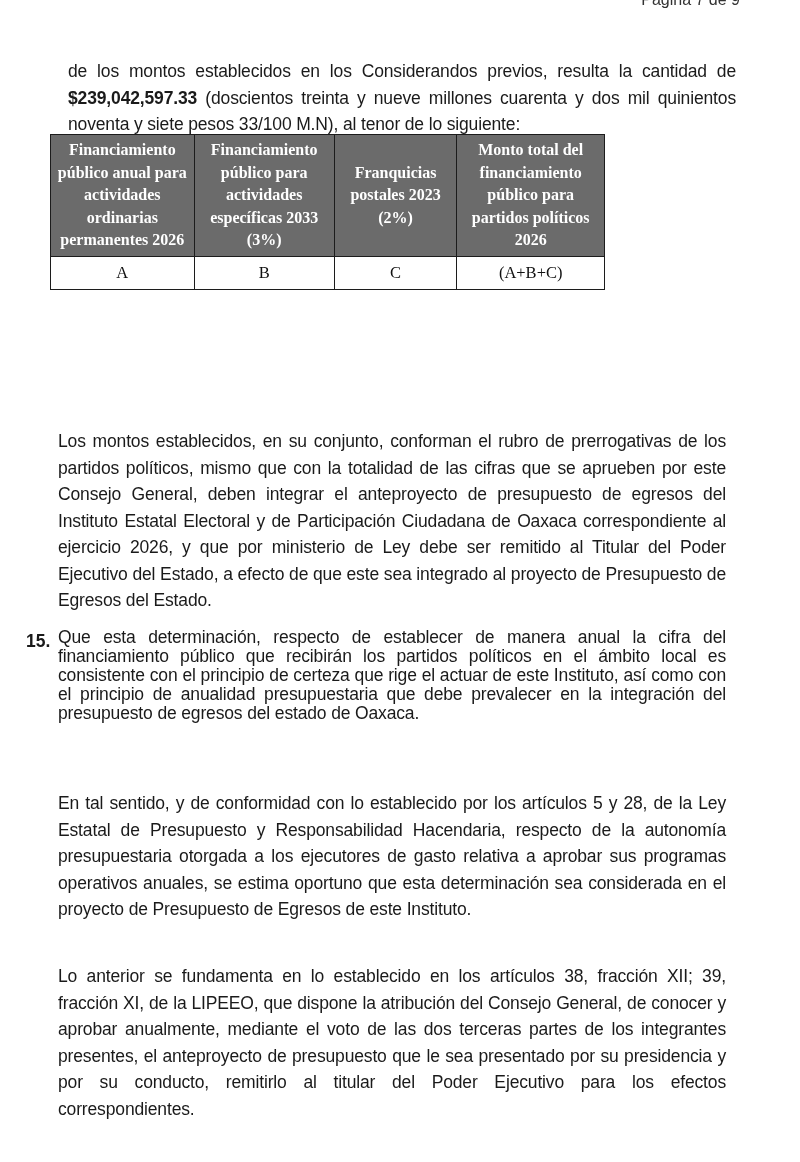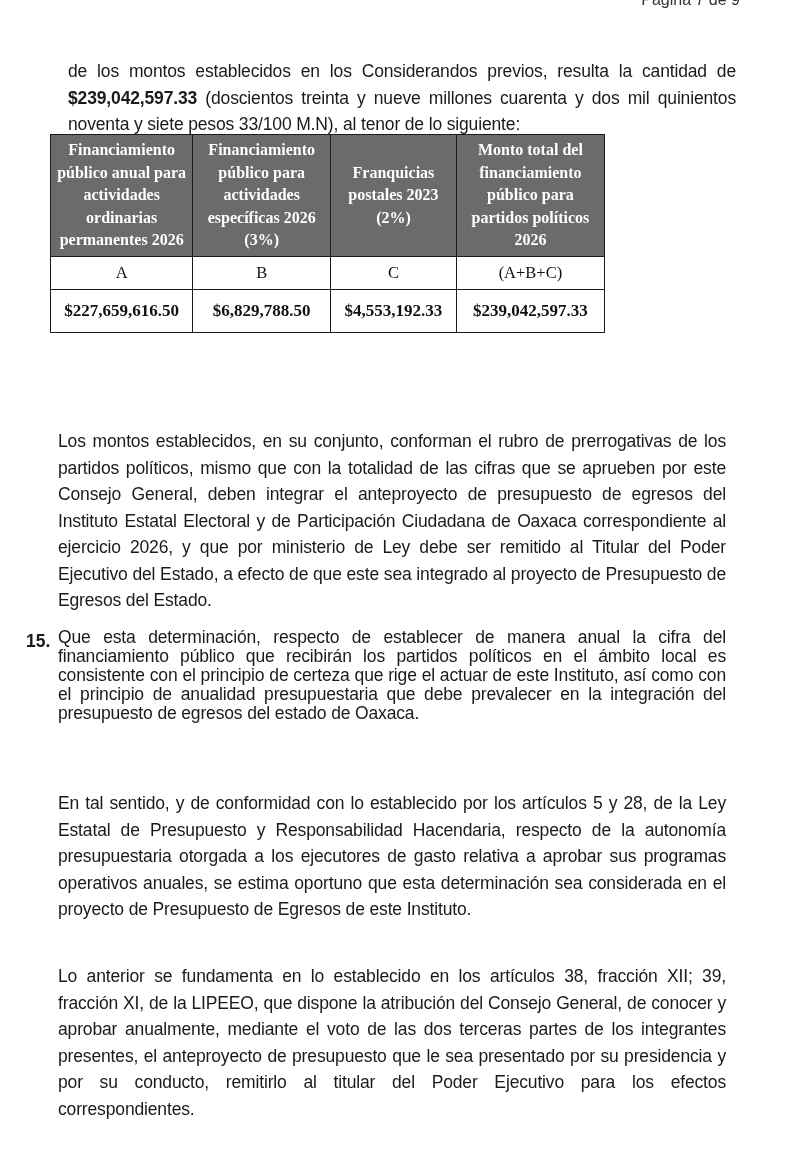--- a/index.html
+++ b/index.html
@@ -25,35 +25,29 @@
 <body>
 
 <div class="page-header">Página 7 de 9</div>
 
 <p class="para" id="p-intro" style="margin:10px;"><span>de los montos establecidos en los Considerandos previos, resulta la cantidad de </span><b>$239,042,597.33</b><span> (doscientos treinta y nueve millones cuarenta y dos mil quinientos noventa y siete pesos 33/100 M.N), al tenor de lo siguiente:</span></p>
 
 <table class="fin">
   <tbody>
       <tr>
     <th class="col1">Financiamiento público anual para actividades ordinarias permanentes 2026</th>
-    <th class="col2">Financiamiento público para actividades específicas 2026 (3%)</th>
+    <th class="col2">Financiamiento público para actividades específicas 2033 (3%)</th>
     <th class="col3">Franquicias postales 2023 (2%)</th>
     <th class="col4">Monto total del financiamiento público para partidos políticos 2026</th>
   </tr>
   <tr class="letters">
     <td>A</td>
     <td>B</td>
     <td>C</td>
     <td>(A+B+C)</td>
-  </tr>
-  <tr class="values">
-    <td>$227,659,616.50</td>
-    <td>$6,829,788.50</td>
-    <td>$4,553,192.33</td>
-    <td>$239,042,597.33</td>
   </tr>
 </tbody>
   </table>
 
 <p class="para" id="p-montos" style="margin:0;">Los montos establecidos, en su conjunto, conforman el rubro de prerrogativas de los partidos políticos, mismo que con la totalidad de las cifras que se aprueben por este Consejo General, deben integrar el anteproyecto de presupuesto de egresos del Instituto Estatal Electoral y de Participación Ciudadana de Oaxaca correspondiente al ejercicio 2026, y que por ministerio de Ley debe ser remitido al Titular del Poder Ejecutivo del Estado, a efecto de que este sea integrado al proyecto de Presupuesto de Egresos del Estado.</p>
 
 <div class="item15">
   <span class="num">15.</span>
   <p class="txt" style="margin:0;">Que esta determinación, respecto de establecer de manera anual la cifra del financiamiento público que recibirán los partidos políticos en el ámbito local es consistente con el principio de certeza que rige el actuar de este Instituto, así como con el principio de anualidad presupuestaria que debe prevalecer en la integración del presupuesto de egresos del estado de Oaxaca.</p>
 </div>

